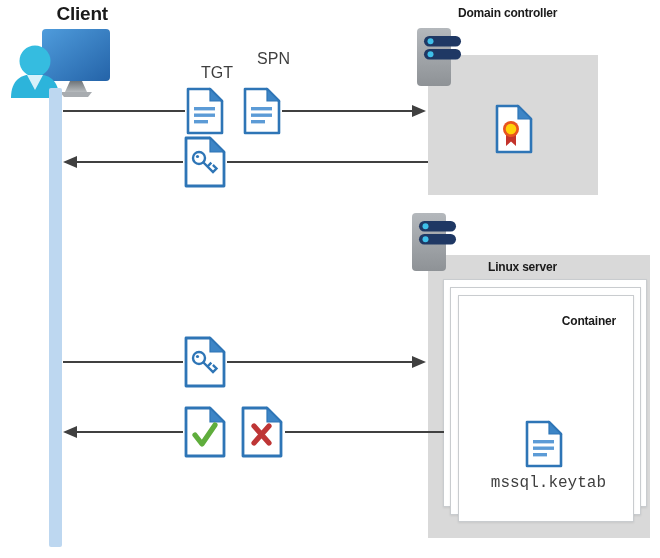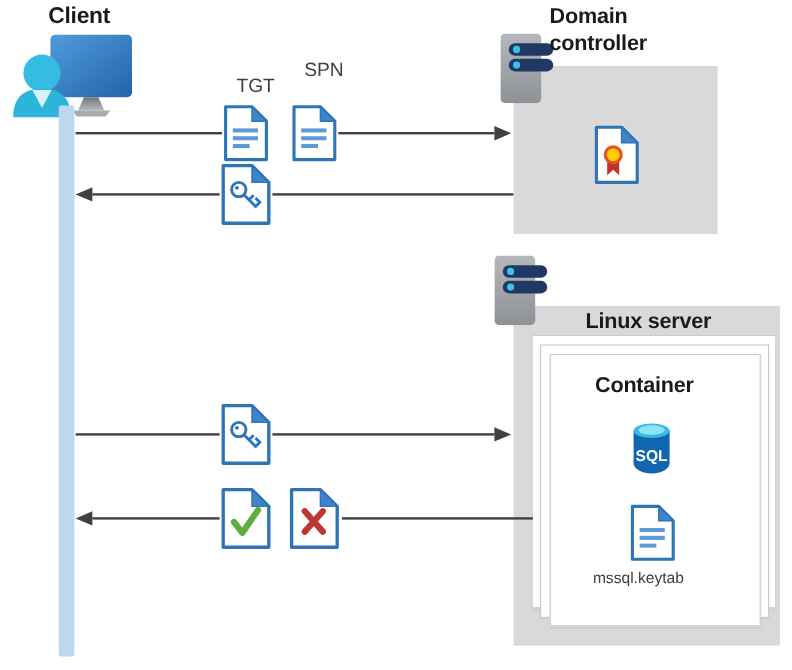--- a/index.html
+++ b/index.html
@@ -1,23 +1,23 @@
 <!DOCTYPE html>
 <html><head>
 <meta charset="utf-8">
 <style>
   html,body { margin:0; padding:0; background:#ffffff; }
   .canvas {
     position:relative; width:660px; height:558px; background:#ffffff;
     font-family:"Liberation Sans", sans-serif; overflow:hidden;
   }
   .abs { position:absolute; }
-  .lbl-h { font-weight:bold; color:#1a1a1a; font-size:18px; line-height:23px; letter-spacing:-0.2px; }
+  .lbl-h { font-weight:bold; color:#1a1a1a; font-size:12px; line-height:23px; letter-spacing:-0.2px; }
   .lbl   { color:#3f3f3f; font-size:16px; }
-  .center { text-align:center; }
+  .center { text-align:right; }
   .hline { position:absolute; height:2px; background:#404040; }
   .arr-r { position:absolute; width:0; height:0;
            border-top:6px solid transparent; border-bottom:6px solid transparent;
            border-left:14px solid #404040; }
   .arr-l { position:absolute; width:0; height:0;
            border-top:6px solid transparent; border-bottom:6px solid transparent;
            border-right:14px solid #404040; }
   .graybox { position:absolute; background:#d9d9d9; }
   .bar { position:absolute; background:#bdd7f0; border-radius:2px; }
   .card { position:absolute; background:#ffffff; border:1px solid #c9cccf; box-shadow:0 1px 2px rgba(0,0,0,0.08); }
@@ -133,39 +133,31 @@
     </svg>
   </div>
   <div class="abs lbl-h" style="left:488px; top:218px; width:180px;margin-top:38px;">Linux server</div>
 
   <div class="card" style="left:443px; top:279px; width:202px; height:226px;"></div>
   <div class="card" style="left:450px; top:287px; width:189px; height:226px;"></div>
   <div class="card" style="left:458px; top:295px; width:174px; height:225px;"></div>
 
   <div class="abs lbl-h center" style="left:458px; top:310px; width:158px;">Container</div>
 
-  <div class="abs" style="left:524px; top:349px;">
-    <svg width="38" height="50" viewBox="0 0 38 50">
-      <path d="M4 10 V37 C4 42 11 45.5 19 45.5 C27 45.5 34 42 34 37 V10 Z" fill="#1266b1"></path>
-      <ellipse cx="19" cy="10" rx="15" ry="6" fill="#35bbe0"></ellipse>
-      <ellipse cx="19" cy="9.4" rx="11" ry="4" fill="#8be3f5"></ellipse>
-      <text x="19" y="35" text-anchor="middle" font-family="Liberation Sans, sans-serif" font-size="13" font-weight="bold" fill="#ffffff">SQL</text>
-    </svg>
-  </div>
 
   <div class="abs" style="left:524px; top:419px;">
     <svg width="40" height="50" viewBox="0 0 40 48">
       <path d="M3 2 H25 L37 14 V46 H3 Z" fill="#ffffff" stroke="#2e75b6" stroke-width="2.6" stroke-linejoin="round"></path>
       <path d="M25 2 L25 14 H37 Z" fill="#3d85c6" stroke="#2e75b6" stroke-width="1.2"></path>
       <rect x="9" y="20" width="21" height="3.4" fill="#5c9bd6"></rect>
       <rect x="9" y="26.5" width="21" height="3.4" fill="#5c9bd6"></rect>
       <rect x="9" y="33" width="14" height="3.4" fill="#5c9bd6"></rect>
     </svg>
   </div>
-  <div class="abs lbl center" style="left:458px; top:474px; width:148px; font-size:13px;">mssql.keytab</div>
+  <div class="abs lbl center" style="left:458px; top:474px; width:148px; font-size:16px;font-family:Liberation Mono, monospace;">mssql.keytab</div>
 
   <div class="hline" style="left:63px; top:361px; width:120px;"></div>
   <div class="hline" style="left:227px; top:361px; width:185px;"></div>
   <div class="arr-r" style="left:412px; top:356px;"></div>
 
   <div class="abs" style="left:183px; top:336px;">
     <svg width="44" height="52" viewBox="0 0 44 52">
       <path d="M3 2 H27 L41 16 V50 H3 Z" fill="#ffffff" stroke="#2e75b6" stroke-width="2.8" stroke-linejoin="round"></path>
       <path d="M27 2 L27 16 H41 Z" fill="#3d85c6" stroke="#2e75b6" stroke-width="1.2"></path>
       <circle cx="16" cy="22" r="6" fill="none" stroke="#2e75b6" stroke-width="2.4"></circle>

